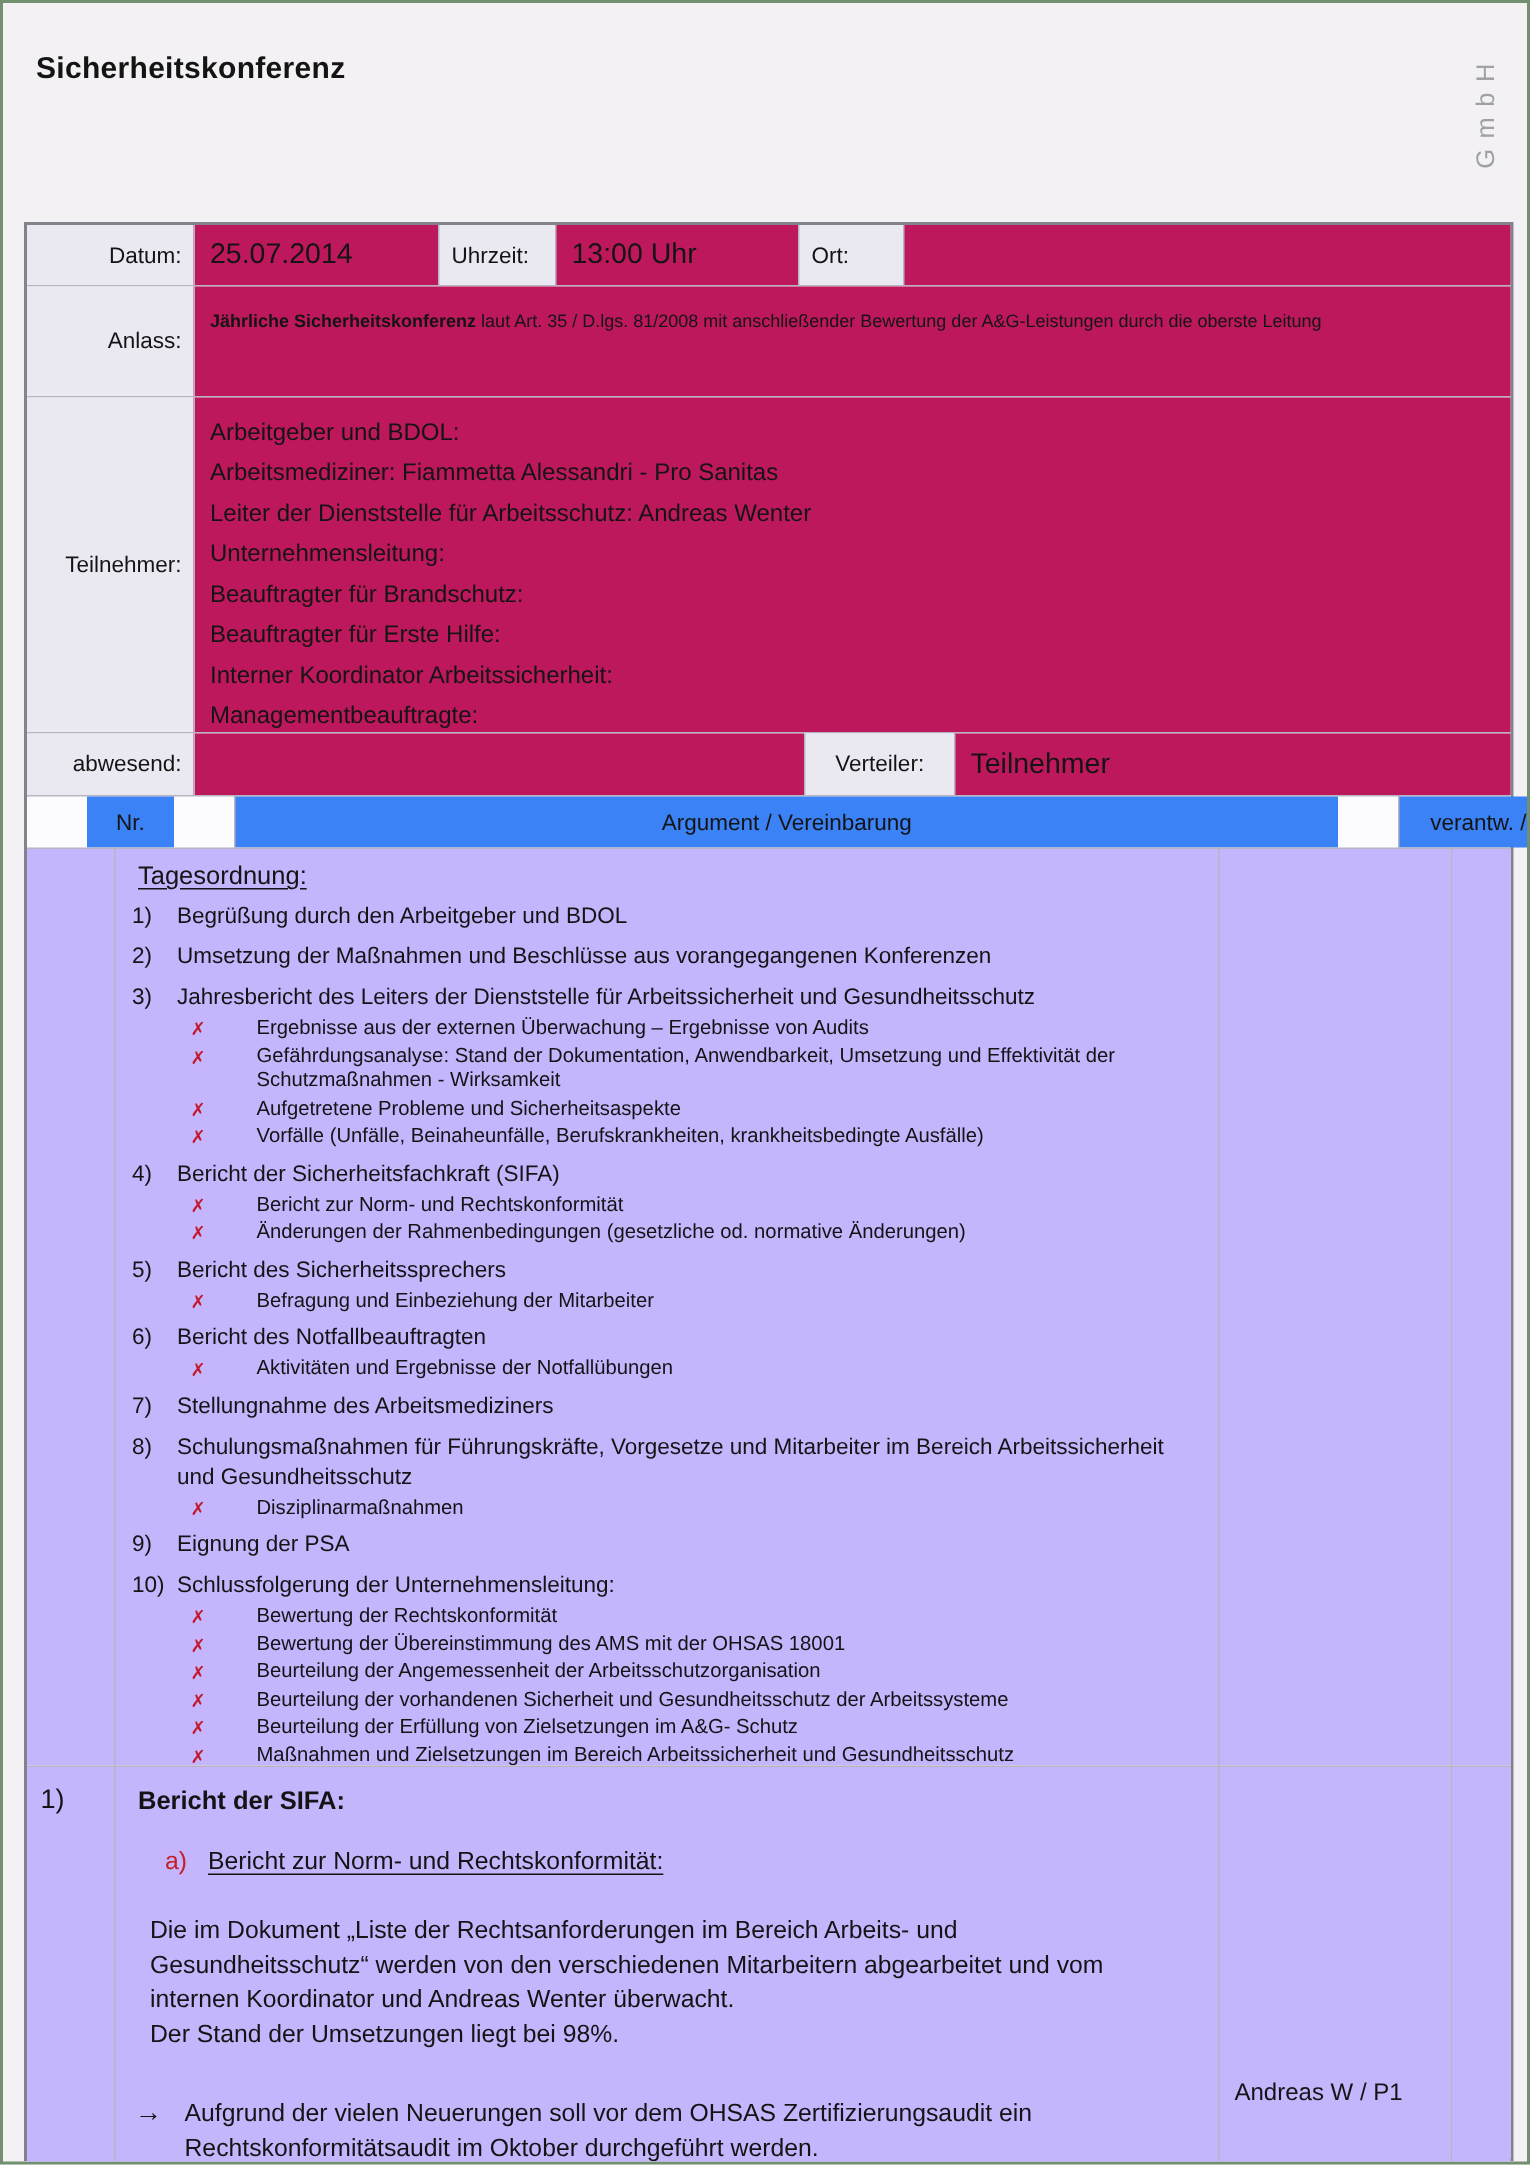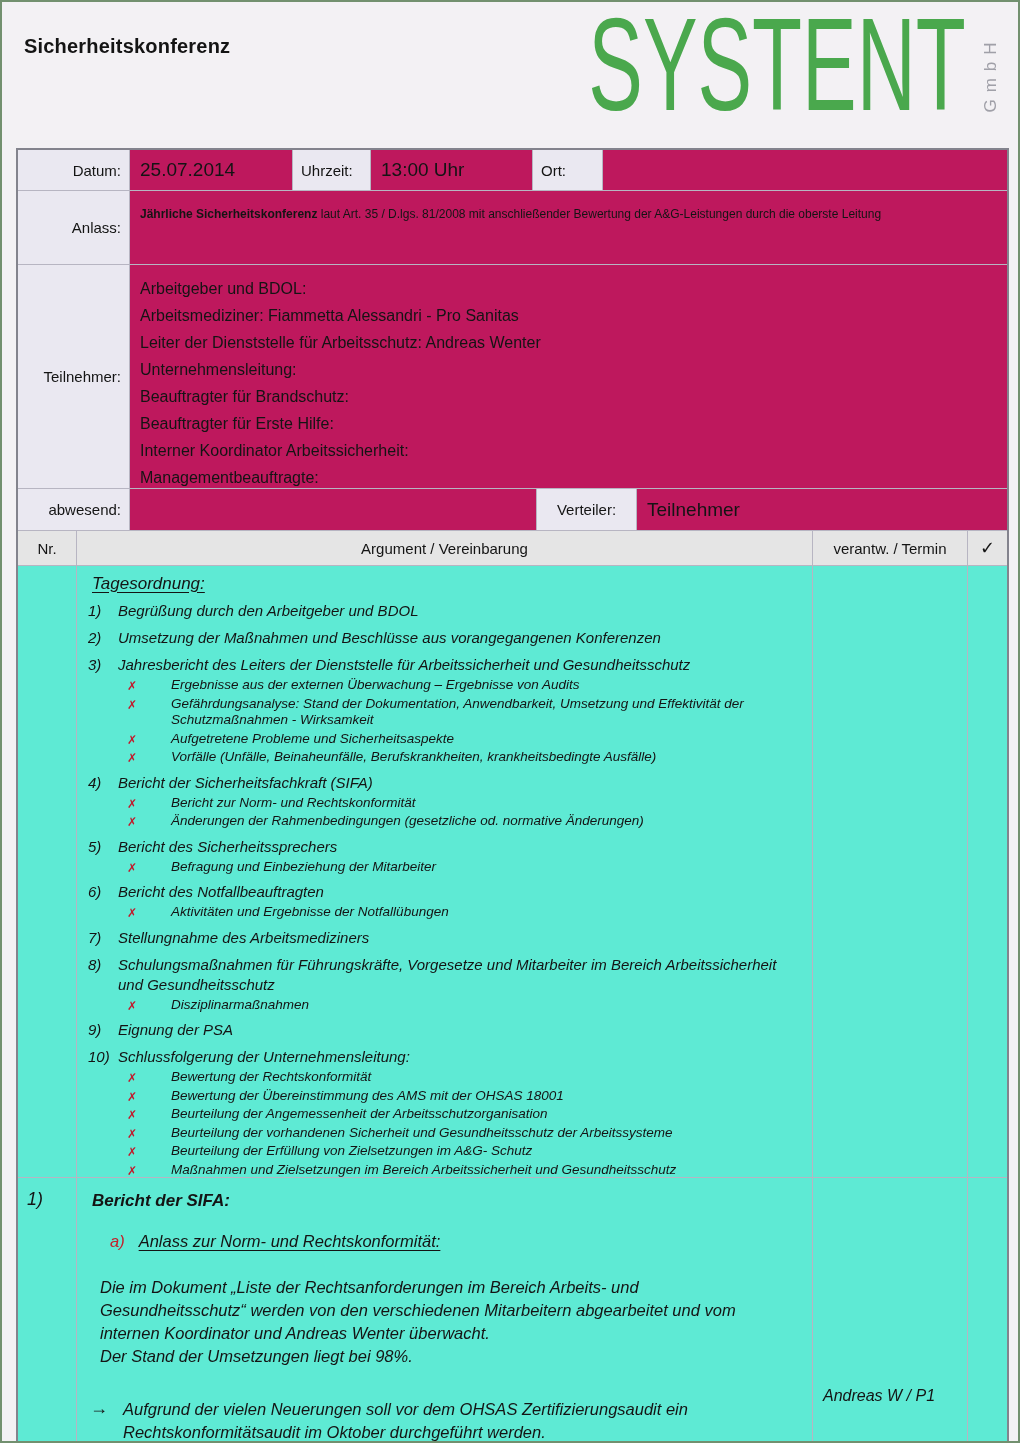--- a/index.html
+++ b/index.html
@@ -25,43 +25,43 @@
   .row { display:flex; flex-shrink:0; }
   .row + .row { border-top:1px solid #b7b5c2; }
   .c { overflow:hidden; }
   .c + .c { border-left:1px solid #b7b5c2; }
 
   .lbl { background:#eae8f1; color:#141414; font-size:15px; display:flex; align-items:center; }
   .lbl.r { justify-content:flex-end; padding-right:8px; }
   .lbl.l { padding-left:8px; }
   .val { background:#be185d; color:#141414; display:flex; align-items:center; padding-left:10px; }
   .big { font-size:19px; }
-  .body { background:#5eead4; color:#141414;font-style:italic; }
+  .body { background:#c4b5fd; color:#141414; }
 
   
   .r1 { height:40px; }
   .r2 { height:74px; }
   .r3 { height:224px; }
   .r4 { height:42px; }
   .r5 { height:35px; }
   .r6 { height:612px; }
   .r7 { flex:1 1 auto; }
 
   .w-lbl { width:111px; flex:none; }
   .r2 .anlass-val { flex:1; display:block; padding:10px 27px 0 10px; font-size:12px; line-height:27px; }
   .anlass-bold { font-weight:bold; }
 
   .teil-val { flex:1; display:block; padding:10px 10px 0 10px; font-size:16px; line-height:27px; }
 
   .w-abw-val { width:407px; flex:none; }
   .w-vert-lbl { width:100px; flex:none; justify-content:center; }
   .vert-val { flex:1; }
 
-  .hdr { background:#e5e5e5; font-size:15px; color:#141414; display:flex;
-         align-items:center; justify-content:center; }
+  .hdr { background:#3b82f6; font-size:15px; color:#141414; display:flex;
+         align-items:center; justify-content:center;margin-left:40px; }
   .w-nr { width:58px; flex:none; }
   .w-arg { width:736px; flex:none; }
   .w-ver { width:155px; flex:none; }
   .w-chk { flex:1; }
   .chk-glyph { font-size:18px; font-weight:bold; }
 
   
   .agenda { display:block; padding:8px 10px 0 6px; }
   .ag-head { margin-left:9px; font-size:17px; color:#141414;
              text-decoration:underline; text-underline-offset:3px; margin-bottom:5px; }
@@ -85,23 +85,20 @@
   .r7-action .arrow { width:33px; flex:none; font-size:18px; color:#141414; }
   .r7-action .txt { flex:1; max-width:655px; font-size:16.5px; line-height:23px; color:#141414; }
   .ver-cell { display:block; padding:207px 6px 0 10px; font-size:16px; line-height:22px; color:#141414; }
 </style>
 </head>
 <body>
 
 <div class="page">
 
   <div class="doc-title">Sicherheitskonferenz</div>
-  <div class="logo-wrap">
-    <div class="logo-text">SYSTENT</div>
-  </div>
   <div class="logo-suffix">GmbH</div>
 
   <div class="tbl">
 
     <div class="row r1">
       <div class="c lbl r w-lbl">Datum:</div>
       <div class="c val big" style="width:163px;flex:none;">25.07.2014</div>
       <div class="c lbl l" style="width:78px;flex:none;">Uhrzeit:</div>
       <div class="c val big" style="width:162px;flex:none;">13:00 Uhr</div>
       <div class="c lbl l" style="width:70px;flex:none;">Ort:</div>
@@ -260,21 +257,21 @@
       </div>
       <div class="c body w-ver"></div>
       <div class="c body w-chk"></div>
     </div>
 
     <div class="row r7">
       <div class="c body w-nr nr-cell">1)</div>
       <div class="c body w-arg r7-content">
         <div class="r7-title">Bericht der SIFA:</div>
         <div class="r7-sub">
-          <span class="letter">a)</span><span class="sh">Anlass zur Norm- und Rechtskonformität:</span>
+          <span class="letter">a)</span><span class="sh">Bericht zur Norm- und Rechtskonformität:</span>
         </div>
         <div class="r7-para">Die im Dokument „Liste der Rechtsanforderungen im Bereich Arbeits- und Gesundheitsschutz“ werden von den verschiedenen Mitarbeitern abgearbeitet und vom internen Koordinator und Andreas Wenter überwacht.</div>
         <div class="r7-para2">Der Stand der Umsetzungen liegt bei 98%.</div>
         <div class="r7-action">
           <span class="arrow">→</span>
           <span class="txt">Aufgrund der vielen Neuerungen soll vor dem OHSAS Zertifizierungsaudit ein Rechtskonformitätsaudit im Oktober durchgeführt werden.</span>
         </div>
       </div>
       <div class="c body w-ver ver-cell">Andreas W / P1</div>
       <div class="c body w-chk"></div>

